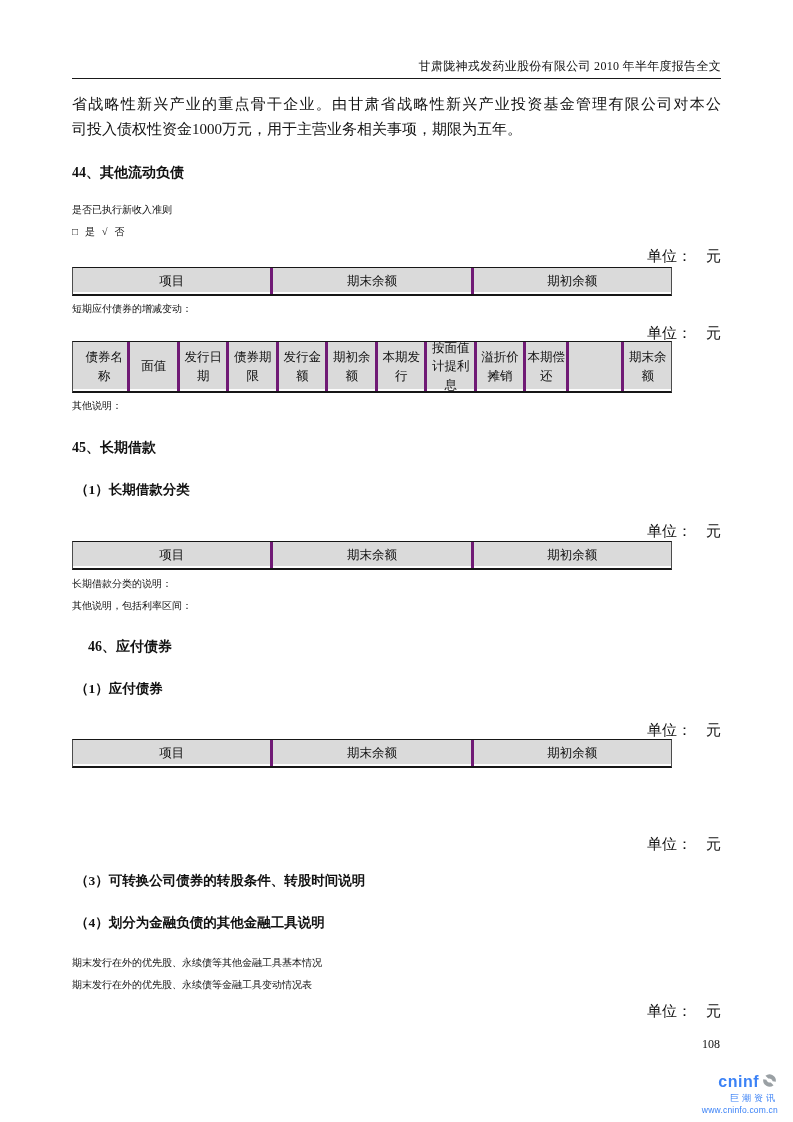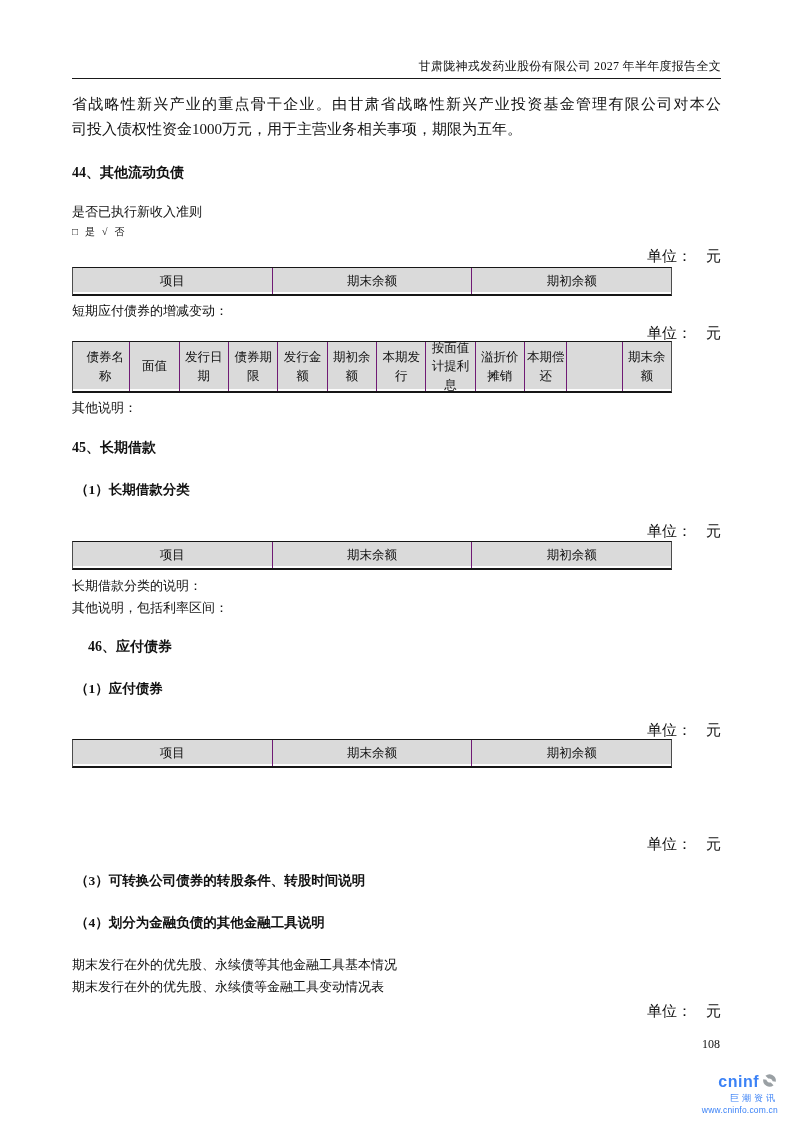--- a/index.html
+++ b/index.html
@@ -11,30 +11,30 @@
   .header-title{top:58px;right:72px;font-size:12px;letter-spacing:.3px;}
   .header-rule{top:78px;left:72px;width:649px;border-top:1.6px solid #1a1a1a;height:0;}
 
   
   .intro{top:92px;left:72px;width:649px;font-size:15px;line-height:24.5px;}
   .intro .l1{text-align:justify;text-align-last:justify;}
 
   
   .h-main{font-size:14px;font-weight:bold;}
   .h-sub{font-size:13.5px;font-weight:bold;}
-  .note{font-size:13px;}
+  .note{font-size:10px;}
   .unit-line{right:72px;font-size:15px;}
   .unit-line .u-val{margin-left:14px;}
 
   
   .tbl{left:72px;width:600px;display:flex;box-sizing:border-box;background:#dadada;
        border:1px solid #4d4d4d;border-top:1.6px solid #161616;border-bottom:2.6px solid #161616;
        box-shadow:inset 0 -2px 0 rgba(255,255,255,.95);}
   .tbl .cell{flex:1;display:flex;align-items:center;justify-content:center;text-align:center;
-       border-left:1px solid #701a75;font-size:12.5px;line-height:1.45;padding:1px 1px;box-sizing:border-box;}
+       border-left:3px solid #701a75;font-size:12.5px;line-height:1.45;padding:1px 1px;box-sizing:border-box;}
   .tbl .cell:first-child{border-left:none;}
   .tbl-3col{height:29px;}
   .tbl-bond{height:52px;padding-left:8px;}
   .tbl-bond .cell.narrow{flex:.85;}
   .tbl-bond .cell.wide{flex:1.13;}
 
   .checkbox-line{font-size:10px;}
   .checkbox-line span{margin-right:7px;}
 
   .page-num{top:1037px;right:73px;font-size:12px;}
@@ -45,21 +45,21 @@
   .logo .brand-row{display:flex;align-items:center;justify-content:flex-end;gap:2px;}
   .logo .brand{font-size:16px;font-weight:bold;letter-spacing:.5px;}
   .logo .brand-cn{font-size:9px;letter-spacing:3px;margin-top:2px;}
   .logo .url{font-size:8.5px;margin-top:3px;letter-spacing:.2px;}
 </style>
 </head>
 <body>
 
 <div class="page">
 
-  <div class="abs header-title">甘肃陇神戎发药业股份有限公司 2027 年半年度报告全文</div>
+  <div class="abs header-title">甘肃陇神戎发药业股份有限公司 2010 年半年度报告全文</div>
   <div class="abs header-rule"></div>
 
   <div class="abs intro">
     <div class="l1">省战略性新兴产业的重点骨干企业。由甘肃省战略性新兴产业投资基金管理有限公司对本公</div>
     <div class="l2">司投入债权性资金1000万元，用于主营业务相关事项，期限为五年。</div>
   </div>
 
   <div class="abs h-main" style="top:164px;left:72px;">44、其他流动负债</div>
   <div class="abs note" style="top:203px;left:72px;">是否已执行新收入准则</div>
 

